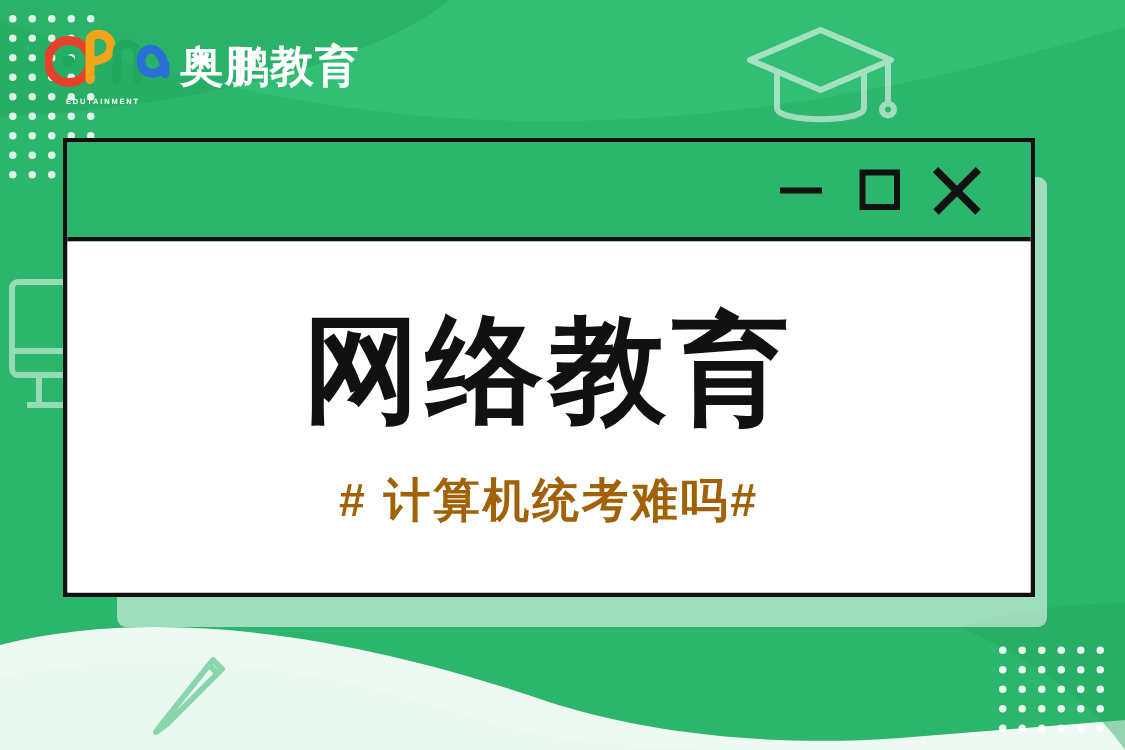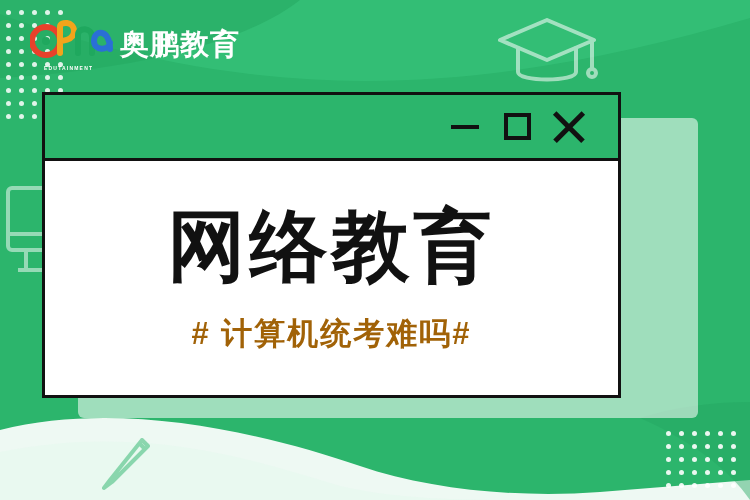--- a/index.html
+++ b/index.html
@@ -113,21 +113,21 @@
     width: 620px;
     height: 300px;
     background: #ffffff;
     border-radius: 6px;
     opacity: .55;
   }
   .window {
     position: absolute;
     left: 42px;
     top: 92px;
-    width: 579px;
+    width: 648px;
     height: 306px;
     background: #ffffff;
     border: 3px solid #111111;
     box-sizing: border-box;
   }
   .window-titlebar {
     height: 66px;
     background: #2cb56c;
     border-bottom: 3px solid #111111;
     display: flex;

